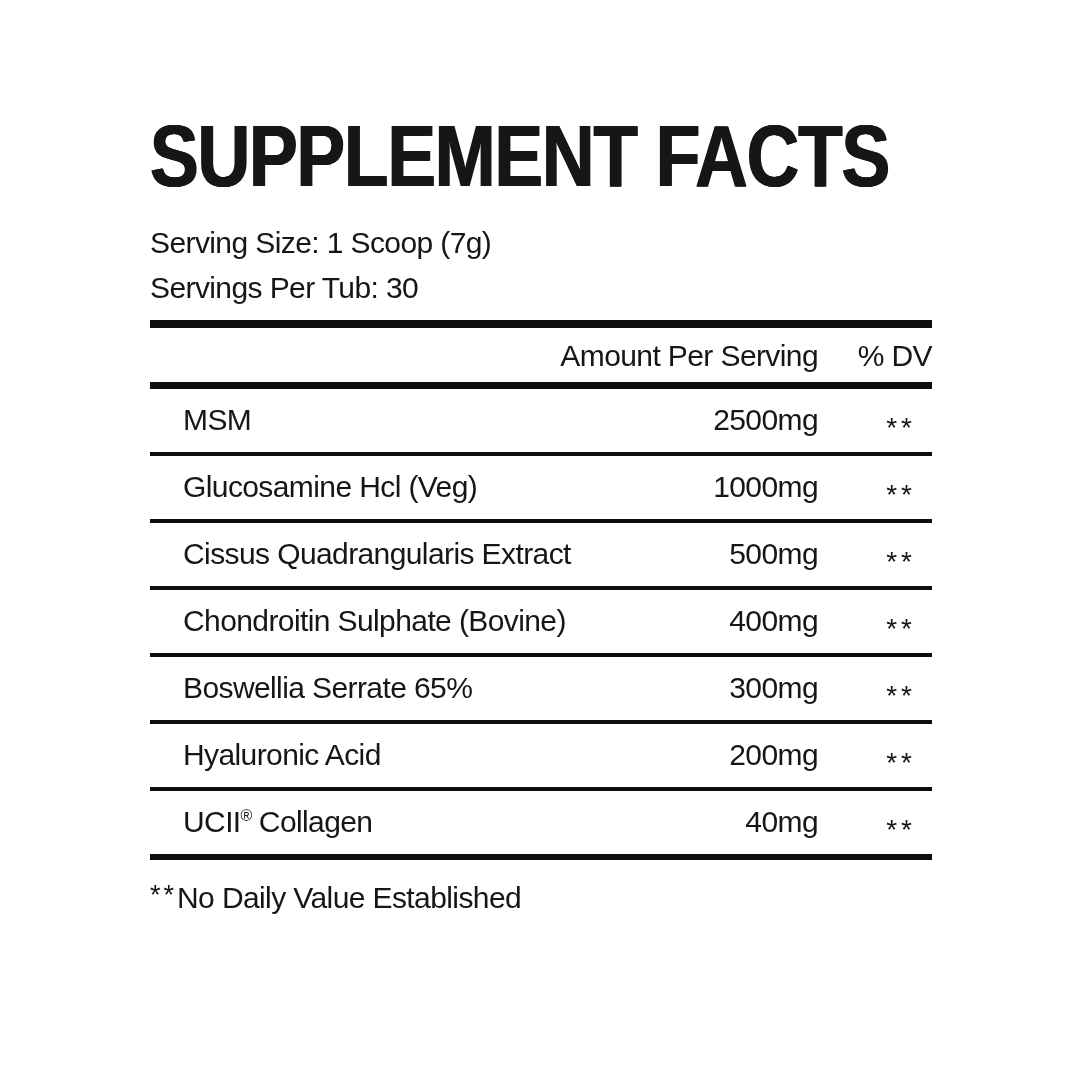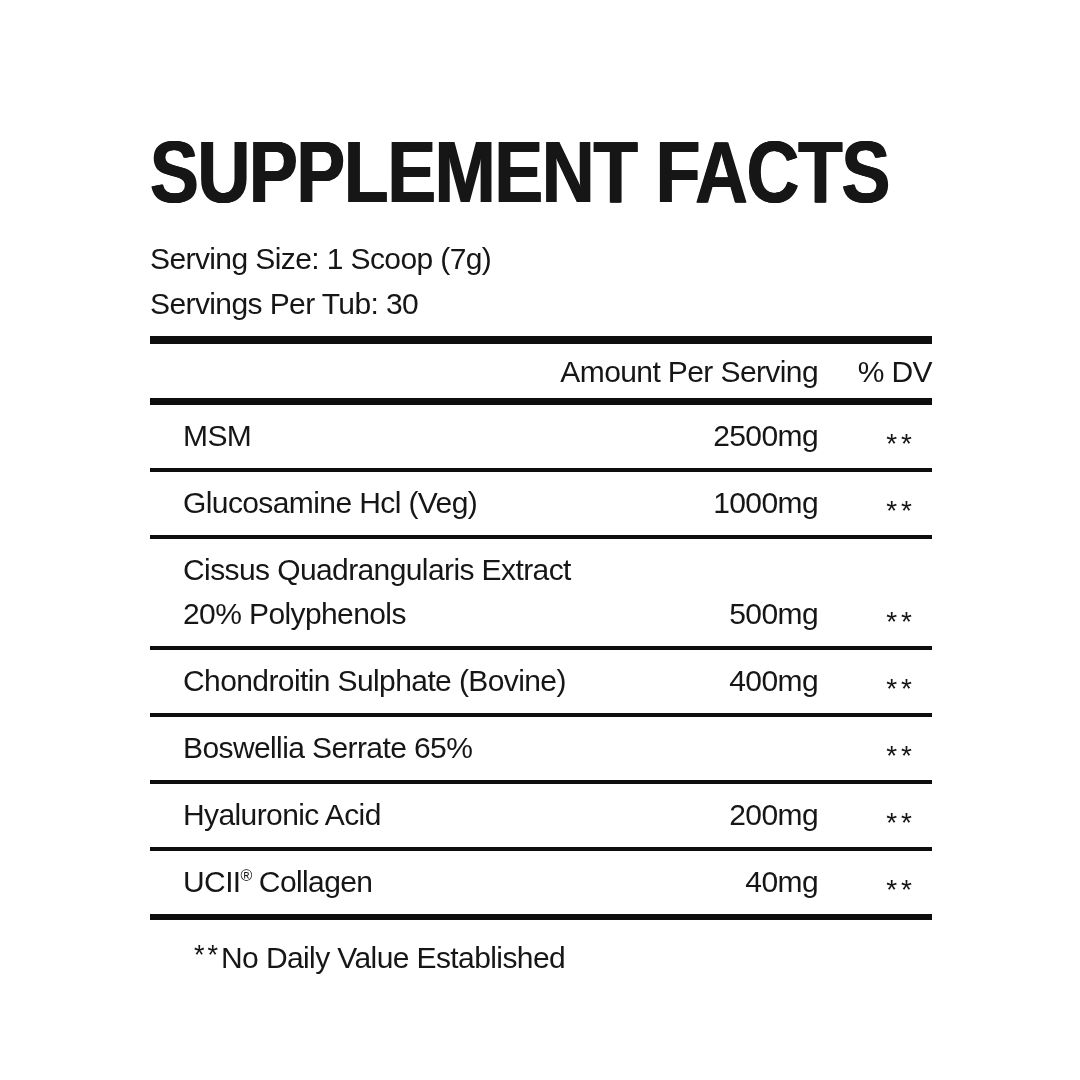--- a/index.html
+++ b/index.html
@@ -11,21 +11,21 @@
     width: 1080px;
     height: 1080px;
     position: relative;
     font-family: "Liberation Sans", sans-serif;
     color: #161616;
     overflow: hidden;
   }
   .label-panel {
     position: absolute;
     left: 150px;
-    top: 140px;
+    top: 124px;
     width: 782px;
   }
   .title {
     height: 64px;
     line-height: 64px;
     white-space: nowrap;
   }
   .title-inner {
     display: inline-block;
     font-size: 88px;
@@ -109,21 +109,20 @@
     line-height: 28px;
     letter-spacing: 4px;
     margin-top: -3px;
     white-space: nowrap;
   }
   .footnote {
     margin-top: 13px;
     font-size: 30px;
     letter-spacing: -0.6px;
     line-height: 44px;
-    margin-left: 44px;
   }
   .footnote-marker {
     letter-spacing: 3px;
     font-size: 27px;
     vertical-align: 4px;
   }
 </style>
 </head>
 <body>
 
@@ -157,34 +156,34 @@
 
     <div class="row">
       <div class="cell-name">Glucosamine Hcl (Veg)</div>
       <div class="cell-amount">1000mg</div>
       <div class="cell-dv">**</div>
     </div>
 
     <div class="row">
       <div class="cell-name">
         <div>Cissus Quadrangularis Extract</div>
-        <div>20% Polyphenols</div>
       </div>
       <div class="cell-amount">500mg</div>
       <div class="cell-dv">**</div>
     </div>
 
     <div class="row">
       <div class="cell-name">Chondroitin Sulphate (Bovine)</div>
       <div class="cell-amount">400mg</div>
       <div class="cell-dv">**</div>
     </div>
 
     <div class="row">
       <div class="cell-name">Boswellia Serrate 65%</div>
+      <div class="cell-amount">300mg</div>
       <div class="cell-dv">**</div>
     </div>
 
     <div class="row">
       <div class="cell-name">Hyaluronic Acid</div>
       <div class="cell-amount">200mg</div>
       <div class="cell-dv">**</div>
     </div>
 
     <div class="row last">

